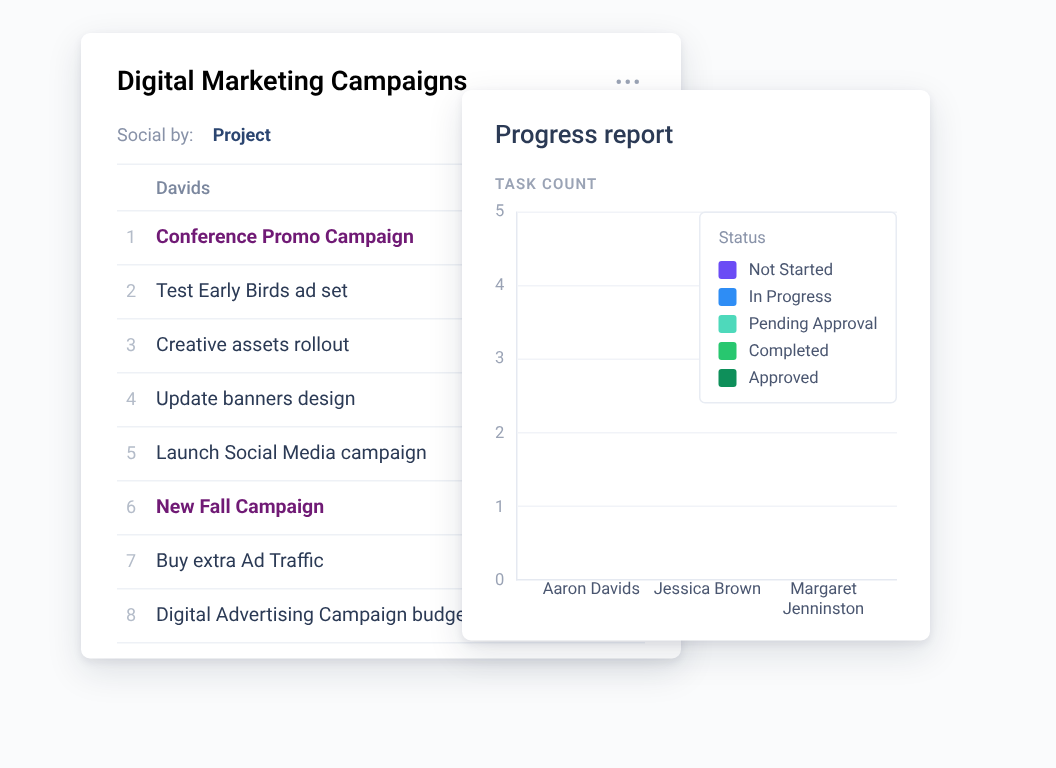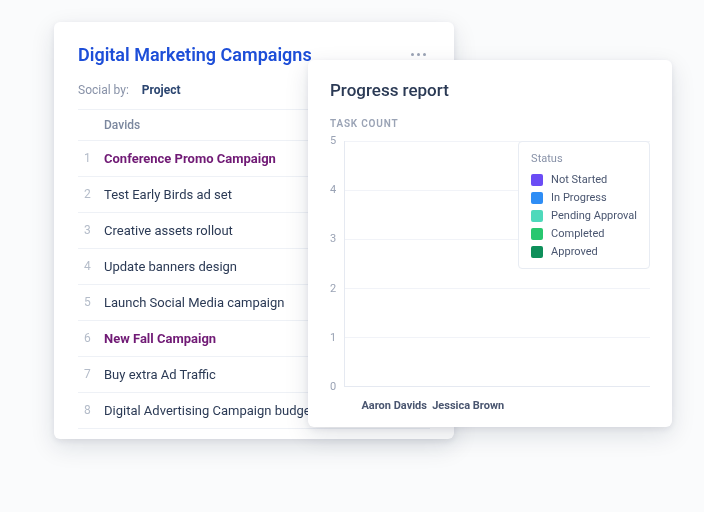--- a/index.html
+++ b/index.html
@@ -1,21 +1,21 @@
 <!DOCTYPE html>
 <html><head>
 <meta charset="utf-8">
 <style>
 * { box-sizing: border-box; margin: 0; padding: 0; }
 body { font-family: -apple-system, BlinkMacSystemFont, 'Segoe UI', Roboto, sans-serif; background: #fafbfc; width: 704px; height: 512px; position: relative; overflow: hidden; }
 .card { background: #fff; border-radius: 6px; box-shadow: 0 8px 24px rgba(20,30,60,0.12), 0 2px 6px rgba(20,30,60,0.08); position: absolute; }
 .card-left { left: 54px; top: 22px; width: 400px; padding: 22px 24px 10px 24px; }
-.card-right { left: 308px; top: 60px; width: 364px; padding: 20px 22px 14px 22px; background: #fff; }
+.card-right { left: 308px; top: 60px; width: 312px; padding: 20px 22px 14px 22px; background: #fff; }
 .title-row { display: flex; align-items: center; justify-content: space-between; }
-.title { font-size: 18px; font-weight: 600; color: #1d4ed8; }
+.title { font-size: 18px; font-weight: 600; color: #000000; }
 .more-icon { display: flex; gap: 3px; padding: 4px; cursor: pointer; }
 .more-icon span { width: 3px; height: 3px; border-radius: 50%; background: #9aa3b5; }
 .groupby-row { margin-top: 18px; font-size: 12px; color: #8892a8; }
 .groupby-row .val { color: #2b4570; margin-left: 10px; font-weight: bold; }
 .table { margin-top: 12px; width: 100%; border-collapse: collapse; }
 .table th { text-align: left; font-size: 12px; font-weight: 500; color: #7b879e; padding: 8px 6px; border-bottom: 1px solid #eef1f6; border-top: 1px solid #eef1f6; }
 .table th:first-child { width: 20px; }
 .table td { font-size: 13px; color: #2b3a55; padding: 10px 6px; border-bottom: 1px solid #eef1f6; vertical-align: top; }
 .table td:first-child { color: #b4bcc9; font-size: 12px; width: 20px; }
 .table tr.group td:nth-child(2) { font-weight: 700; color: #701a75; }
@@ -34,21 +34,21 @@
 .chart-area { display: flex; height: 272px; }
 .y-axis { display: flex; flex-direction: column; justify-content: space-between; padding-right: 8px; padding-bottom: 26px; }
 .y-tick { font-size: 11px; color: #9aa3b5; height: 0; line-height: 0; text-align: right; }
 .plot { flex: 1; position: relative; border-left: 1px solid #e5e9f1; border-bottom: 1px solid #e5e9f1; margin-bottom: 26px; }
 .gridlines { position: absolute; inset: 0; display: flex; flex-direction: column; justify-content: space-between; }
 .gridline { height: 0; border-top: 1px solid #f1f3f8; }
 .gridline:last-child { border: none; }
 .bars { position: absolute; inset: 0; display: flex; justify-content: space-around; align-items: flex-end; padding: 0 12px; }
 .bar-col { width: 54px; display: flex; flex-direction: column-reverse; }
 .seg { width: 100%; }
-.x-labels { position: absolute; left: 0; right: 0; bottom: -26px; display: flex; justify-content: flex-start; padding: 0 12px; font-weight: bold; }
+.x-labels { position: absolute; left: 0; right: 0; bottom: -26px; display: flex; justify-content: space-between; padding: 0 12px; }
 .x-label { width: 74px; text-align: center; font-size: 11px; color: #4a5670; line-height: 1.2; }
 </style>
 </head>
 <body>
 
 <div class="card card-left">
   <div class="title-row">
     <div class="title">Digital Marketing Campaigns</div>
     <div class="more-icon">
         <span></span>
@@ -176,17 +176,18 @@
             <div class="bar-col">
               <div class="seg" style="background: rgb(14, 143, 90); height: 20%;"></div>
               <div class="seg" style="background: rgb(40, 199, 111); height: 20%;"></div>
               <div class="seg" style="background: rgb(46, 141, 245); height: 10%;"></div>
               <div class="seg" style="background: rgb(107, 76, 245); height: 10%;"></div>
             </div>
           </div>
         <div class="x-labels" id="x-labels">
             <div class="x-label">Aaron Davids</div>
             <div class="x-label">Jessica Brown</div>
+            <div class="x-label">Margaret Jenninston</div>
           </div>
       </div>
     </div>
   </div>
 </div>
 
 </body></html>

